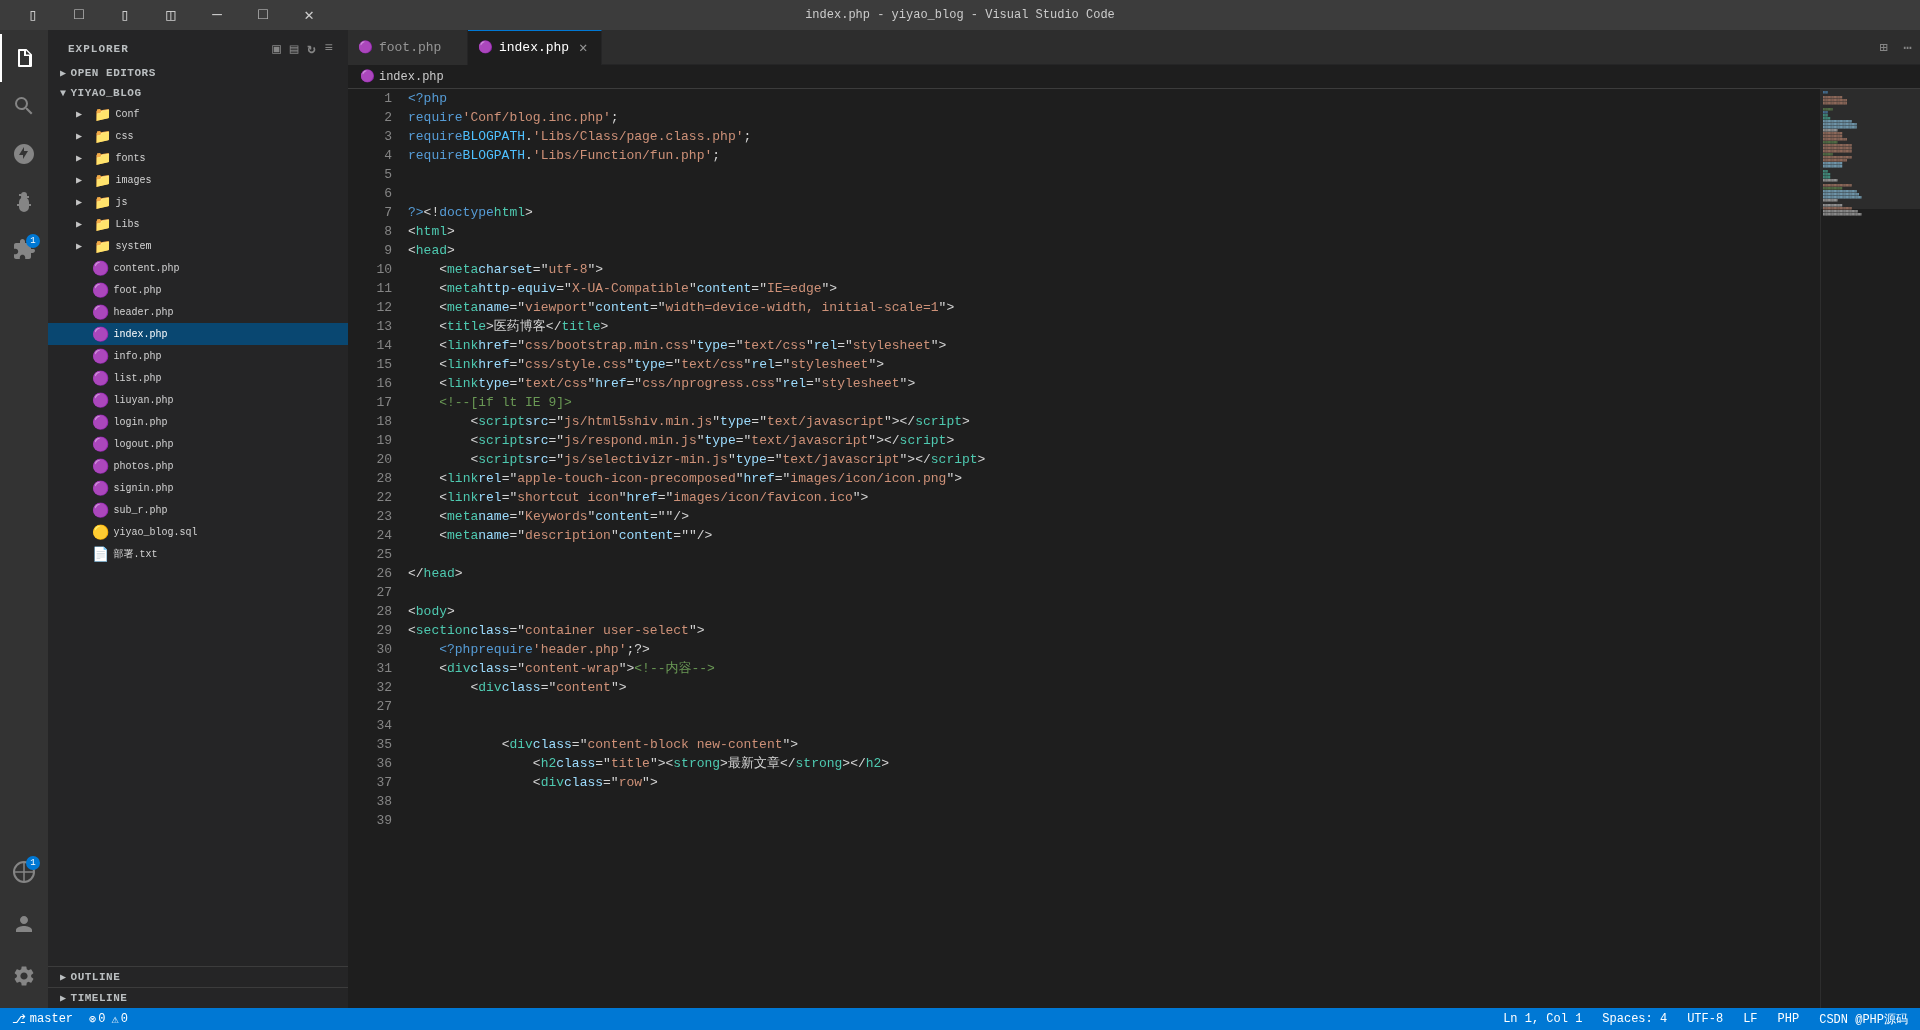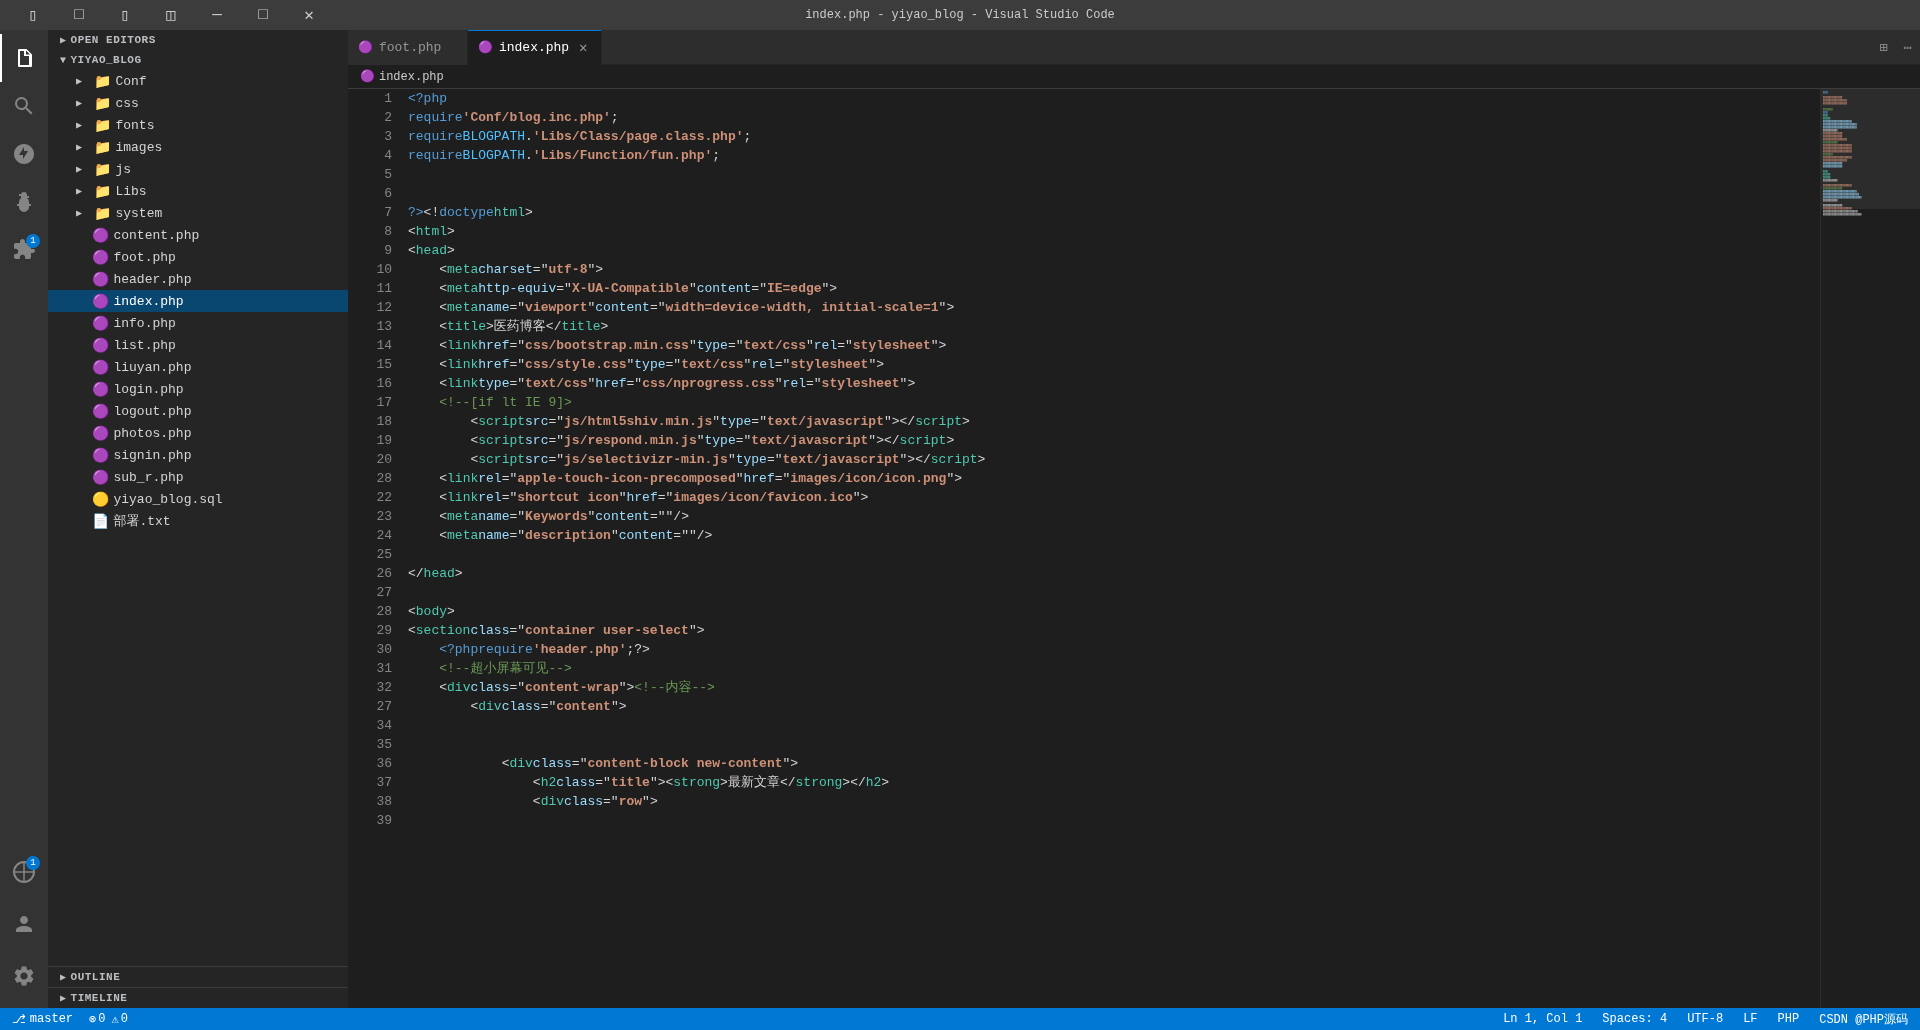--- a/index.html
+++ b/index.html
@@ -110,21 +110,21 @@
       display: flex;
       align-items: center;
       padding: 1px 0 1px 16px;
       cursor: pointer;
       height: 22px;
       font-size: 13px;
     }
     .tree-item.active { background: #094771; color: #ffffff; }
     .tree-arrow { width: 16px; color: #c5c5c5; font-size: 10px; margin-right: 2px; }
     .tree-icon { margin-right: 4px; font-size: 14px; }
-    .tree-label { font-size: 13px; text-align: right; }
+    .tree-label { font-size: 10px; text-align: right; }
 
     
     .icon-php { color: #a074c4; }
     .icon-folder { color: #dcb67a; }
 
     
     .sidebar-bottom { }
     .outline-section { border-top: 1px solid #3c3c3c; }
     .outline-title { display: flex; align-items: center; padding: 4px 12px; font-size: 11px; font-weight: 600; color: #bbbfc1; cursor: pointer; letter-spacing: 0.5px; text-transform: uppercase; }
     .timeline-title { display: flex; align-items: center; padding: 4px 12px; font-size: 11px; font-weight: 600; color: #bbbfc1; cursor: pointer; letter-spacing: 0.5px; text-transform: uppercase; }
@@ -203,21 +203,21 @@
     }
     .code-area::-webkit-scrollbar { width: 10px; height: 10px; }
     .code-area::-webkit-scrollbar-track { background: #1e1e1e; }
     .code-area::-webkit-scrollbar-thumb { background: #424242; }
 
     .code-line { height: 19px; white-space: pre; display: flex; align-items: center; }
     .code-line.empty { height: 19px; }
 
     
     .kw { color: #569cd6; }
-    .str { color: #ce9178; font-weight: bold; }
+    .str { color: #ce9178; }
     .comment { color: #6a9955; }
     .php-tag { color: #569cd6; }
     .punct { color: #d4d4d4; }
     .const { color: #4fc1ff; }
     .text { color: #d4d4d4; }
     .teal { color: #4ec9b0; }
     .light-blue { color: #9cdcfe; }
 
     
     .minimap {
@@ -323,20 +323,29 @@
       </div>
       <div class="activity-item">
         <svg viewBox="0 0 24 24" fill="currentColor">
           <path d="M19.14 12.94c.04-.3.06-.61.06-.94 0-.32-.02-.64-.07-.94l2.03-1.58a.49.49 0 00.12-.61l-1.92-3.32a.488.488 0 00-.59-.22l-2.39.96a7.01 7.01 0 00-1.62-.94l-.36-2.54a.484.484 0 00-.48-.41h-3.84c-.24 0-.43.17-.47.41l-.36 2.54c-.59.24-1.13.57-1.62.94l-2.39-.96c-.22-.08-.47 0-.59.22L2.74 8.87c-.12.21-.08.47.12.61l2.03 1.58c-.05.3-.07.62-.07.94s.02.64.07.94l-2.03 1.58a.49.49 0 00-.12.61l1.92 3.32c.12.22.37.29.59.22l2.39-.96c.5.37 1.04.7 1.62.94l.36 2.54c.05.24.24.41.48.41h3.84c.24 0 .44-.17.47-.41l.36-2.54c.59-.24 1.13-.57 1.62-.94l2.39.96c.22.08.47 0 .59-.22l1.92-3.32c.12-.22.07-.47-.12-.61l-2.01-1.58zM12 15.6c-1.98 0-3.6-1.62-3.6-3.6s1.62-3.6 3.6-3.6 3.6 1.62 3.6 3.6-1.62 3.6-3.6 3.6z"></path>
         </svg>
       </div>
     </div>
   </div>
 
   <div class="sidebar">
+    <div class="sidebar-header">
+      <span>EXPLORER</span>
+      <div class="sidebar-header-icons">
+        <span class="sidebar-icon">▣</span>
+        <span class="sidebar-icon">▤</span>
+        <span class="sidebar-icon">↻</span>
+        <span class="sidebar-icon">≡</span>
+      </div>
+    </div>
 
     <div class="explorer-section">
 
       <div class="section-title">
         <span class="section-arrow">▶</span>
         <span>OPEN EDITORS</span>
       </div>
 
       <div class="section-title">
         <span class="section-arrow">▼</span>
@@ -543,21 +552,20 @@
         <div class="code-line">&nbsp;&nbsp;&nbsp;&nbsp;<span class="punct">&lt;</span><span class="teal">link</span> <span class="light-blue">rel</span><span class="punct">="</span><span class="str">apple-touch-icon-precomposed</span><span class="punct">"</span> <span class="light-blue">href</span><span class="punct">="</span><span class="str">images/icon/icon.png</span><span class="punct">"&gt;</span></div>
         <div class="code-line">&nbsp;&nbsp;&nbsp;&nbsp;<span class="punct">&lt;</span><span class="teal">link</span> <span class="light-blue">rel</span><span class="punct">="</span><span class="str">shortcut icon</span><span class="punct">"</span> <span class="light-blue">href</span><span class="punct">="</span><span class="str">images/icon/favicon.ico</span><span class="punct">"&gt;</span></div>
         <div class="code-line">&nbsp;&nbsp;&nbsp;&nbsp;<span class="punct">&lt;</span><span class="teal">meta</span> <span class="light-blue">name</span><span class="punct">="</span><span class="str">Keywords</span><span class="punct">"</span> <span class="light-blue">content</span><span class="punct">=""</span> <span class="punct">/&gt;</span></div>
         <div class="code-line">&nbsp;&nbsp;&nbsp;&nbsp;<span class="punct">&lt;</span><span class="teal">meta</span> <span class="light-blue">name</span><span class="punct">="</span><span class="str">description</span><span class="punct">"</span> <span class="light-blue">content</span><span class="punct">=""</span> <span class="punct">/&gt;</span></div>
         <div class="code-line empty">&nbsp;</div>
         <div class="code-line"><span class="punct">&lt;/</span><span class="teal">head</span><span class="punct">&gt;</span></div>
         <div class="code-line empty">&nbsp;</div>
         <div class="code-line"><span class="punct">&lt;</span><span class="teal">body</span><span class="punct">&gt;</span></div>
         <div class="code-line"><span class="punct">&lt;</span><span class="teal">section</span> <span class="light-blue">class</span><span class="punct">="</span><span class="str">container user-select</span><span class="punct">"&gt;</span></div>
         <div class="code-line">&nbsp;&nbsp;&nbsp;&nbsp;<span class="php-tag">&lt;?php</span> <span class="kw">require</span> <span class="str">'header.php'</span><span class="punct">;?&gt;</span></div>
-        <div class="code-line">&nbsp;&nbsp;&nbsp;&nbsp;<span class="comment">&lt;!--超小屏幕可见--&gt;</span></div>
         <div class="code-line">&nbsp;&nbsp;&nbsp;&nbsp;<span class="punct">&lt;</span><span class="teal">div</span> <span class="light-blue">class</span><span class="punct">="</span><span class="str">content-wrap</span><span class="punct">"&gt;</span><span class="comment">&lt;!--内容--&gt;</span></div>
         <div class="code-line">&nbsp;&nbsp;&nbsp;&nbsp;&nbsp;&nbsp;&nbsp;&nbsp;<span class="punct">&lt;</span><span class="teal">div</span> <span class="light-blue">class</span><span class="punct">="</span><span class="str">content</span><span class="punct">"&gt;</span></div>
         <div class="code-line empty">&nbsp;</div>
         <div class="code-line empty">&nbsp;</div>
         <div class="code-line">&nbsp;&nbsp;&nbsp;&nbsp;&nbsp;&nbsp;&nbsp;&nbsp;&nbsp;&nbsp;&nbsp;&nbsp;<span class="punct">&lt;</span><span class="teal">div</span> <span class="light-blue">class</span><span class="punct">="</span><span class="str">content-block new-content</span><span class="punct">"&gt;</span></div>
         <div class="code-line">&nbsp;&nbsp;&nbsp;&nbsp;&nbsp;&nbsp;&nbsp;&nbsp;&nbsp;&nbsp;&nbsp;&nbsp;&nbsp;&nbsp;&nbsp;&nbsp;<span class="punct">&lt;</span><span class="teal">h2</span> <span class="light-blue">class</span><span class="punct">="</span><span class="str">title</span><span class="punct">"&gt;&lt;</span><span class="teal">strong</span><span class="punct">&gt;</span><span class="text">最新文章</span><span class="punct">&lt;/</span><span class="teal">strong</span><span class="punct">&gt;&lt;/</span><span class="teal">h2</span><span class="punct">&gt;</span></div>
         <div class="code-line">&nbsp;&nbsp;&nbsp;&nbsp;&nbsp;&nbsp;&nbsp;&nbsp;&nbsp;&nbsp;&nbsp;&nbsp;&nbsp;&nbsp;&nbsp;&nbsp;<span class="punct">&lt;</span><span class="teal">div</span> <span class="light-blue">class</span><span class="punct">="</span><span class="str">row</span><span class="punct">"&gt;</span></div>
       </div>
 
       <div class="minimap">

